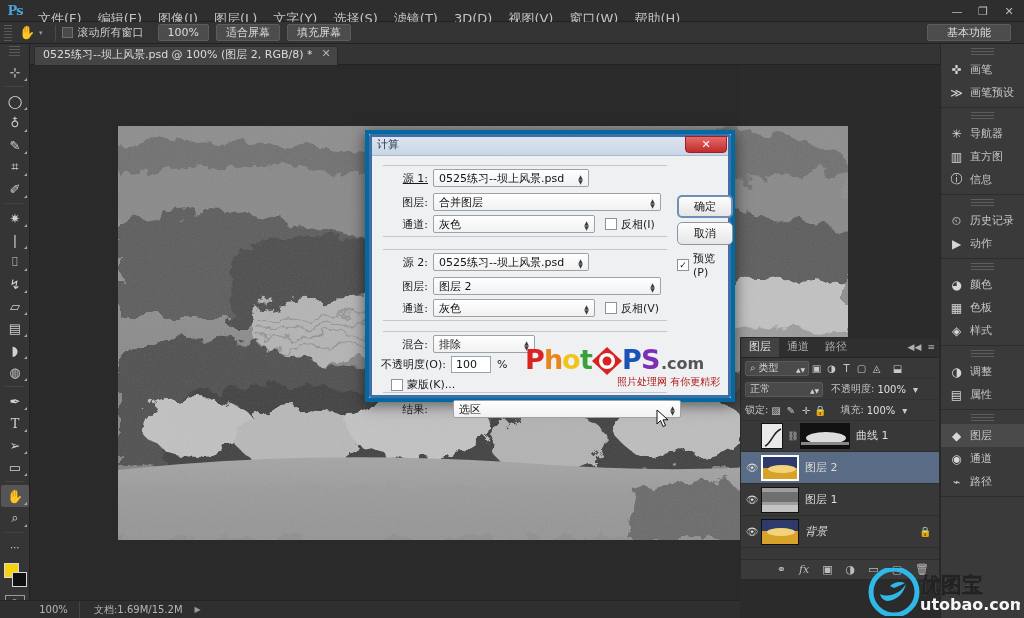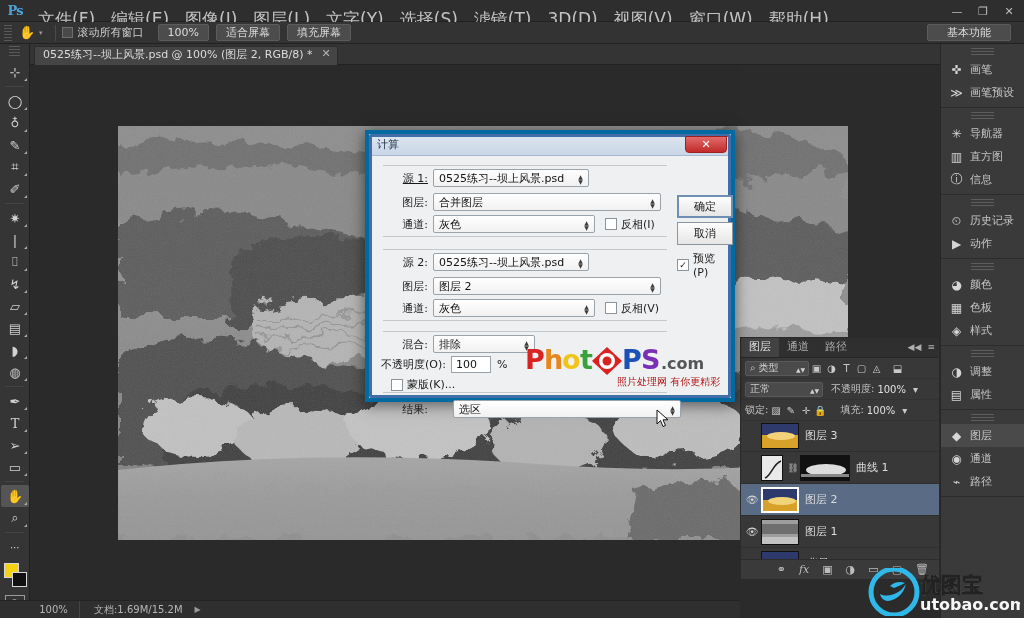--- a/index.html
+++ b/index.html
@@ -17,21 +17,21 @@
     position: absolute; left: 0; top: 0; width: 1024px; height: 22px;
     background: #2e2e2e; border-bottom: 1px solid #212121;
     display: flex; align-items: center;
   }
   .ps-logo {
     width: 30px; height: 22px; display: flex; align-items: center;
     justify-content: center; color: #4ba3d8; font-weight: bold;
     font-size: 13px; font-family: "DejaVu Serif", serif; letter-spacing: -1px;
   }
   .menu-item {
-    padding: 8px 8px; height: 22px; line-height: 22px; font-size: 17px;
+    padding: 8px 8px; height: 22px; line-height: 22px; font-size: 13px;
     color: #c4c4c4; white-space: nowrap; cursor: default;
   }
   .win-ctrls {
     position: absolute; right: 2px; top: 0; height: 22px;
     display: flex; align-items: center;
   }
   .win-btn {
     width: 26px; height: 20px; display: flex; align-items: center;
     justify-content: center; color: #bdbdbd; font-size: 11px;
   }
@@ -249,21 +249,21 @@
     width: 12px; height: 12px; background: #fff; border: 1px solid #8b939b;
     margin-right: 4px; display: flex; align-items: center;
     justify-content: center; font-size: 9px; color: #1a1a1a; flex: none;
   }
   .num-in {
     width: 40px; height: 17px; background: #fff; border: 1px solid #9aa2aa;
     font-size: 11px; padding-left: 4px; line-height: 15px; color: #111;
   }
   .dbtn {
     width: 56px; height: 23px; background: linear-gradient(#fdfdfd, #e6e6e6);
-    border: 1px solid #8d959d; border-radius: 0; font-size: 11px;
+    border: 1px solid #8d959d; border-radius: 5px; font-size: 11px;
     display: flex; align-items: center; justify-content: center; color: #141414;
   }
   .dbtn.def { border: 2px solid #6f8fb5; }
   .wm-utobao {
     position: absolute; left: 868px; top: 568px; width: 152px; height: 46px;
     pointer-events: none;
   }
   .cursor-arrow { position: absolute; left: 653px; top: 385px; }
 </style>
 </head>
@@ -558,31 +558,20 @@
       <span class="lp-mini">✎</span>
       <span class="lp-mini">✛</span>
       <span class="lp-mini">🔒</span>
       <span style="margin-left:12px;">填充:</span>
       <span style="margin-left:3px;color:#e0e0e0;">100%</span>
       <span class="lp-mini" style="margin-left:2px;">▾</span>
     </div>
 
     <div class="layer-list">
 
-      <div class="layer-row">
-        <span class="eye"></span>
-        <span class="thumb">
-          <svg width="38" height="26" viewBox="0 0 38 26">
-              <rect width="38" height="11" fill="#2e3a6b"></rect>
-            <rect y="11" width="38" height="15" fill="#d8a12a"></rect>
-            <ellipse cx="19" cy="12" rx="14" ry="4" fill="#f3d37a"></ellipse>
-            </svg>
-        </span>
-        <span class="layer-name">图层 3</span>
-      </div>
 
       <div class="layer-row">
         <span class="eye"></span>
         <span class="thumb" style="width:22px;background:#e8e8e8;margin-right:3px;">
           <svg width="22" height="26" viewBox="0 0 22 26">
               <rect width="22" height="26" fill="#e9e9e9"></rect>
             <path d="M3,22 C9,20 11,8 19,5" stroke="#222" stroke-width="1.6" fill="none"></path>
             </svg>
         </span>
         <span class="link-ico">⛓</span>

